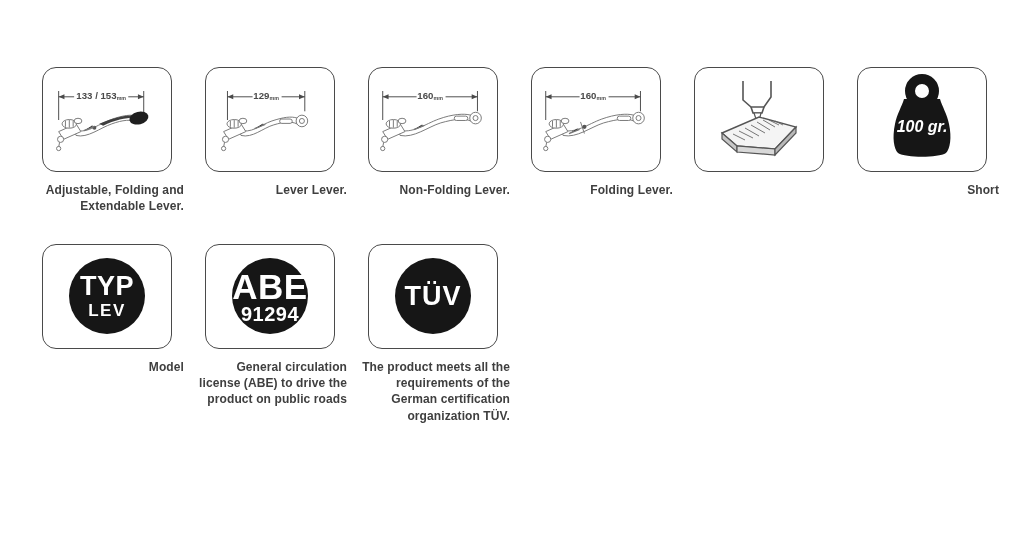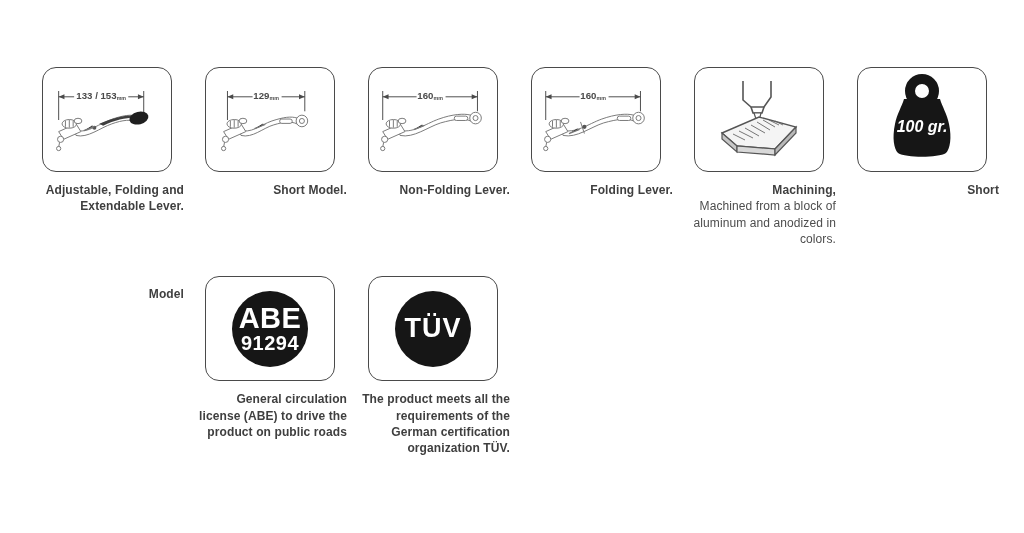--- a/index.html
+++ b/index.html
@@ -23,21 +23,21 @@
     line-height:1.36; color:#3f3f3f; letter-spacing:.1px;
   }
   .caption .body { font-weight:normal; color:#4d4d4d; }
   .badge {
     width:76px; height:76px; border-radius:50%; background:#161616;
     color:#ffffff; display:flex; flex-direction:column; align-items:center;
     justify-content:center; font-weight:bold; line-height:1;
   }
   .badge .l1 { font-size:27px; letter-spacing:.5px; }
   .badge .l2 { font-size:17px; letter-spacing:1.5px; margin-top:2px; }
-  .badge.abe .l1 { font-size:29px; }
+  .badge.abe .l1 { font-size:35px; }
   .badge.abe .l2 { font-size:20px; letter-spacing:.5px; margin-top:0px; }
   .badge.tuv .l1 { font-size:27px; letter-spacing:1px; }
   text { font-family:"Liberation Sans", sans-serif; }
 </style>
 </head>
 <body>
 
 <div class="page">
 
   <div class="row">
@@ -98,21 +98,21 @@
               <line x1="23" y1="42" x2="23" y2="50"></line>
               <line x1="27" y1="43" x2="27" y2="49"></line>
             <ellipse cx="32" cy="43" rx="4" ry="2.8" fill="#ffffff"></ellipse>
             <circle cx="14" cy="62" r="3.2" fill="#ffffff"></circle>
             <line x1="13" y1="65" x2="12" y2="70"></line>
               <circle cx="12" cy="71.5" r="2.2" fill="#ffffff"></circle>
             <path d="M44,51 L54,47 l-2,-0.8" stroke-width="1.4"></path>
           </g>
         </svg>
       </div>
-      <div class="caption">Short Model.</div>
+      <div class="caption">Lever Lever.</div>
     </div>
 
     <div class="cell">
       <div class="tile">
         <svg width="116" height="92" viewBox="0 0 120 84">
           <g stroke="#4a4a4a" stroke-width="1" fill="none">
             <line x1="8" y1="12" x2="8" y2="42"></line>
               <line x1="106" y1="12" x2="106" y2="33"></line>
             <line x1="8" y1="18" x2="106" y2="18"></line>
           </g>
@@ -193,39 +193,44 @@
               <line x1="30" y1="55" x2="44" y2="62"></line>
             <line x1="36" y1="52" x2="50" y2="60"></line>
               <line x1="42" y1="49" x2="56" y2="57"></line>
             <line x1="48" y1="46" x2="61" y2="54"></line>
               <line x1="54" y1="44" x2="66" y2="51"></line>
             <line x1="60" y1="44" x2="70" y2="49"></line>
               <line x1="66" y1="45" x2="74" y2="49"></line>
           </g>
         </svg>
       </div>
-      <div class="caption"><span>Machining,</span><br><span class="body">Machined from a block of aluminum and anodized in colors.</span></div>
     </div>
 
     <div class="cell">
       <div class="tile">
         <svg width="100" height="92" viewBox="0 0 100 92">
           <circle cx="50" cy="17" r="12" fill="none" stroke="#161616" stroke-width="10"></circle>
           <path d="M32,25 H68 C70,32 75,40 77,50 C80,64 78,75 74,79 C66,84 34,84 26,79 C22,75 20,64 23,50 C25,40 30,32 32,25 Z" fill="#161616"></path>
           <text x="50" y="58" text-anchor="middle" font-size="16" font-weight="bold" font-style="italic" fill="#ffffff">100 gr.</text>
         </svg>
       </div>
       <div class="caption">Short</div>
     </div>
 
   </div>
 
   <div class="row">
 
     <div class="cell">
+      <div class="tile">
+        <div class="badge">
+          <span class="l1">TYP</span>
+          <span class="l2">LEV</span>
+        </div>
+      </div>
       <div class="caption">Model</div>
     </div>
 
     <div class="cell">
       <div class="tile">
         <div class="badge abe">
           <span class="l1">ABE</span>
           <span class="l2">91294</span>
         </div>
       </div>

